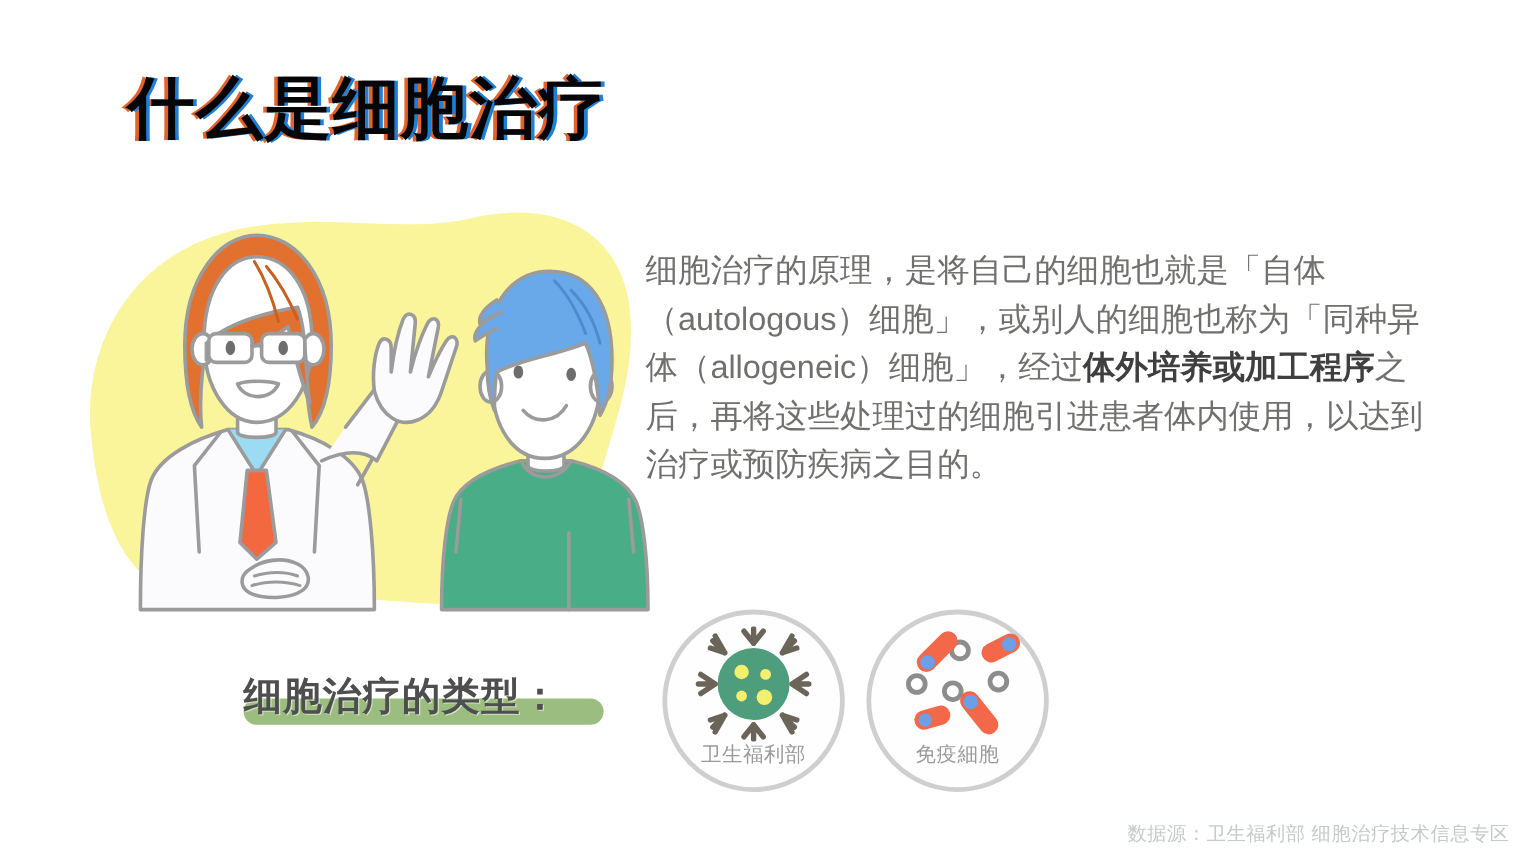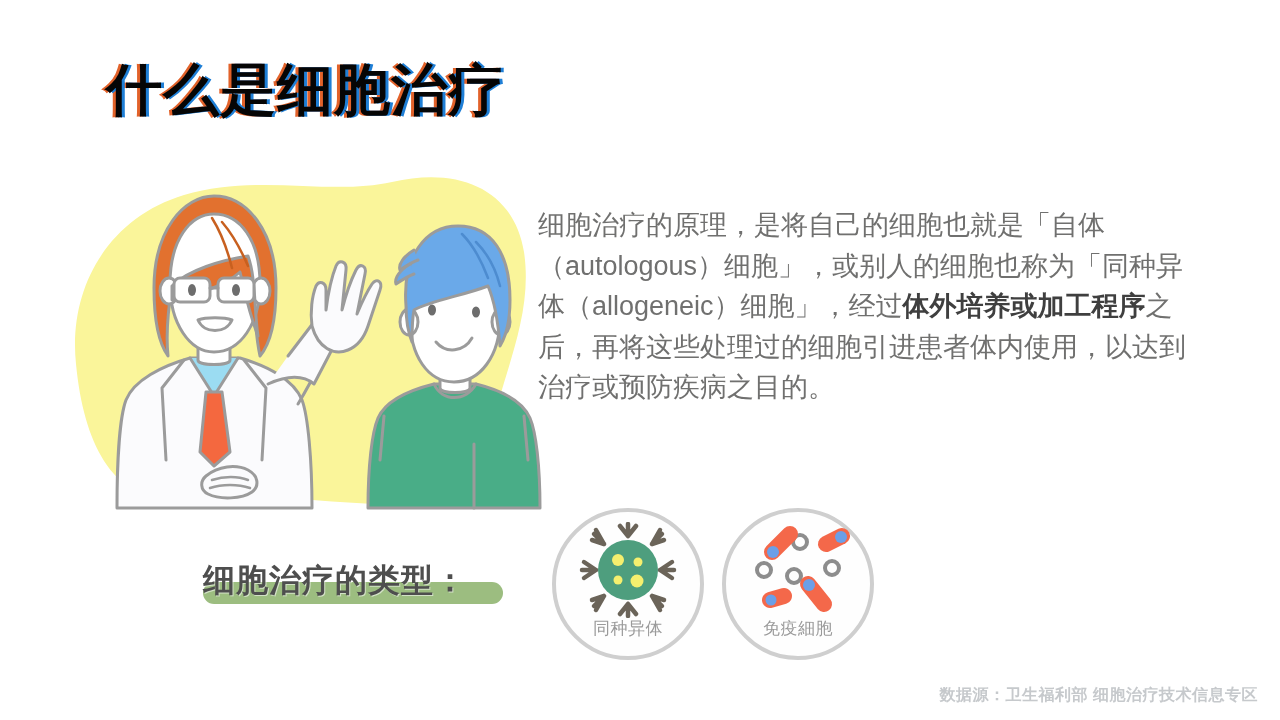--- a/index.html
+++ b/index.html
@@ -136,21 +136,21 @@
     color: #9a9a9a;
     letter-spacing: 0.5px;
   }
 
   
   #footer {
     position: absolute;
     right: 22px;
     bottom: 14px;
     font-size: 16px;
-    font-weight: bold;
+    font-weight: normal;
     color: #c6c9cc;
     letter-spacing: 0.5px;
     white-space: nowrap;
   }
 </style>
 </head>
 <body>
 
 <div id="slide">
 
@@ -284,21 +284,21 @@
         <path d="M48,74 L38,84 M48,74 L36,78 M48,74 L40,88"></path>
         <path d="M96,74 L106,84 M96,74 L108,78 M96,74 L104,88"></path>
         <path d="M72,82 L72,94 M72,82 L64,92 M72,82 L80,92"></path>
       </g>
       <circle cx="72" cy="48" r="30" fill="#4e9e7e"></circle>
       <circle cx="62" cy="38" r="6" fill="#f5ef6e"></circle>
       <circle cx="82" cy="40" r="4.5" fill="#f5ef6e"></circle>
       <circle cx="62" cy="58" r="4.5" fill="#f5ef6e"></circle>
       <circle cx="81" cy="59" r="6.5" fill="#f5ef6e"></circle>
     </svg>
-    <div class="cell-caption">同种异体</div>
+    <div class="cell-caption">卫生福利部</div>
   </div>
 
   <div class="cell-circle" id="circle-1">
     <svg class="cell-art" viewBox="0 0 144 96">
 
       <g fill="none" stroke="#8d8d8d" stroke-width="4">
         <circle cx="74" cy="20" r="7"></circle>
         <circle cx="38" cy="48" r="7"></circle>
         <circle cx="68" cy="54" r="7"></circle>
         <circle cx="106" cy="46" r="7"></circle>

